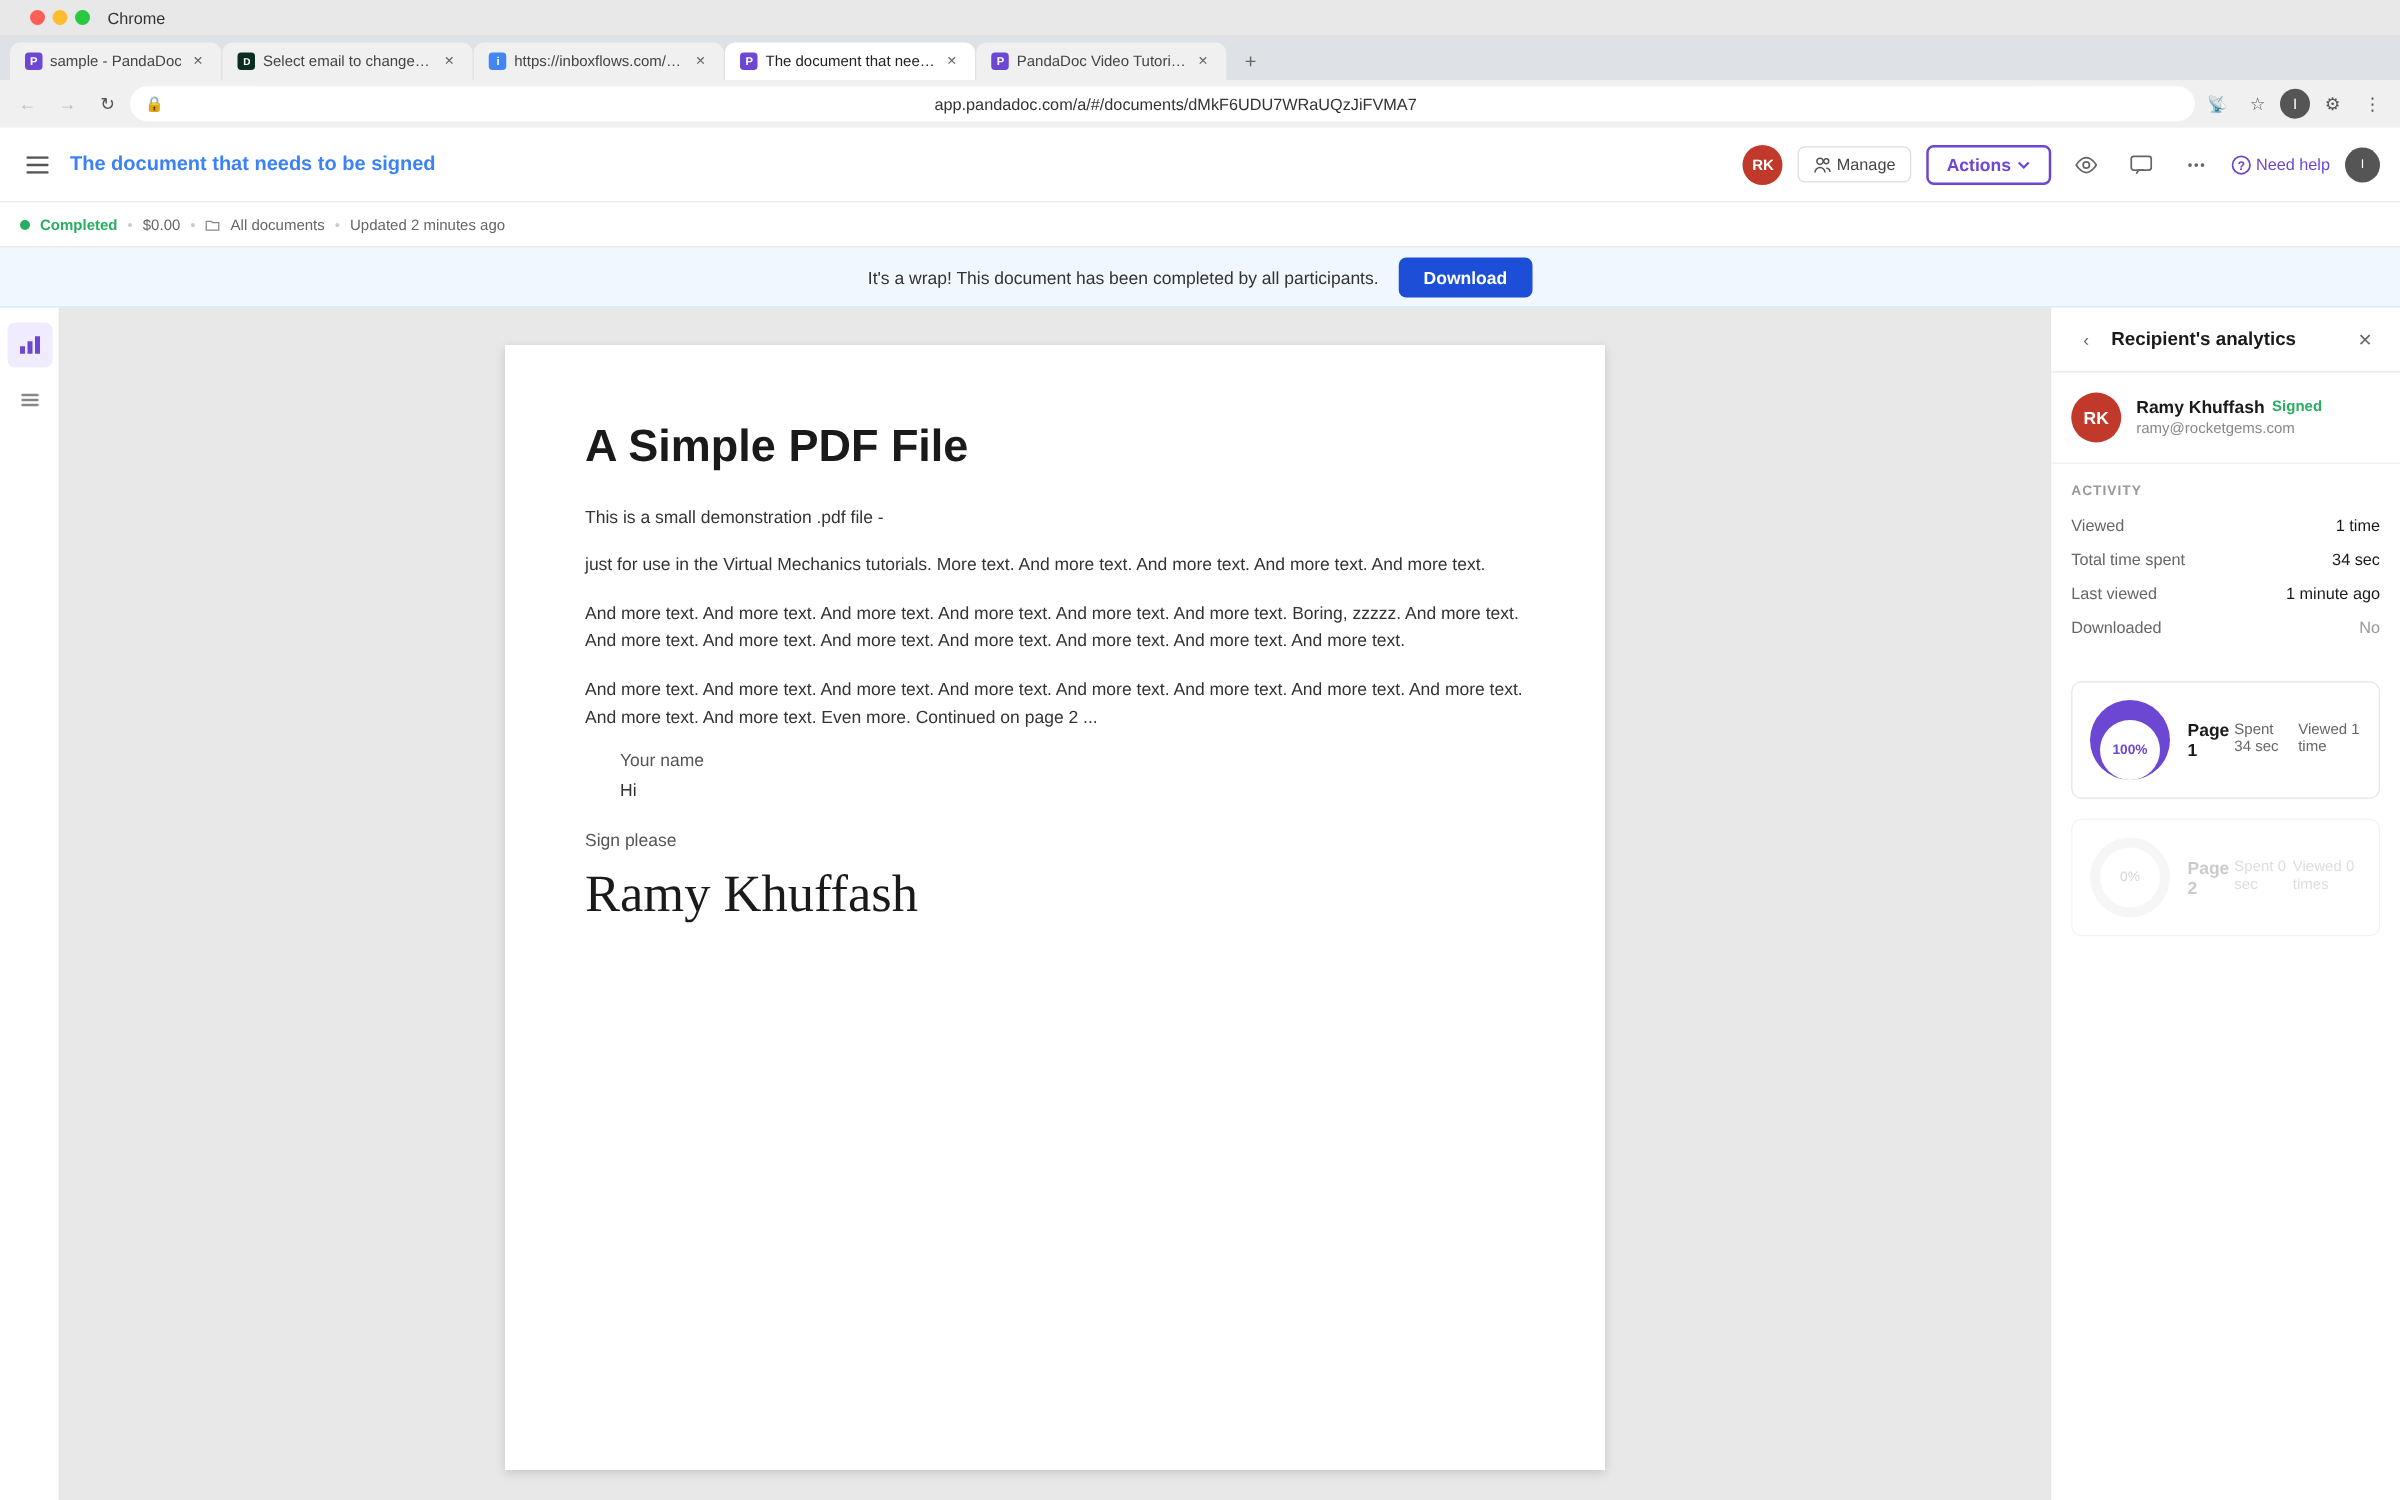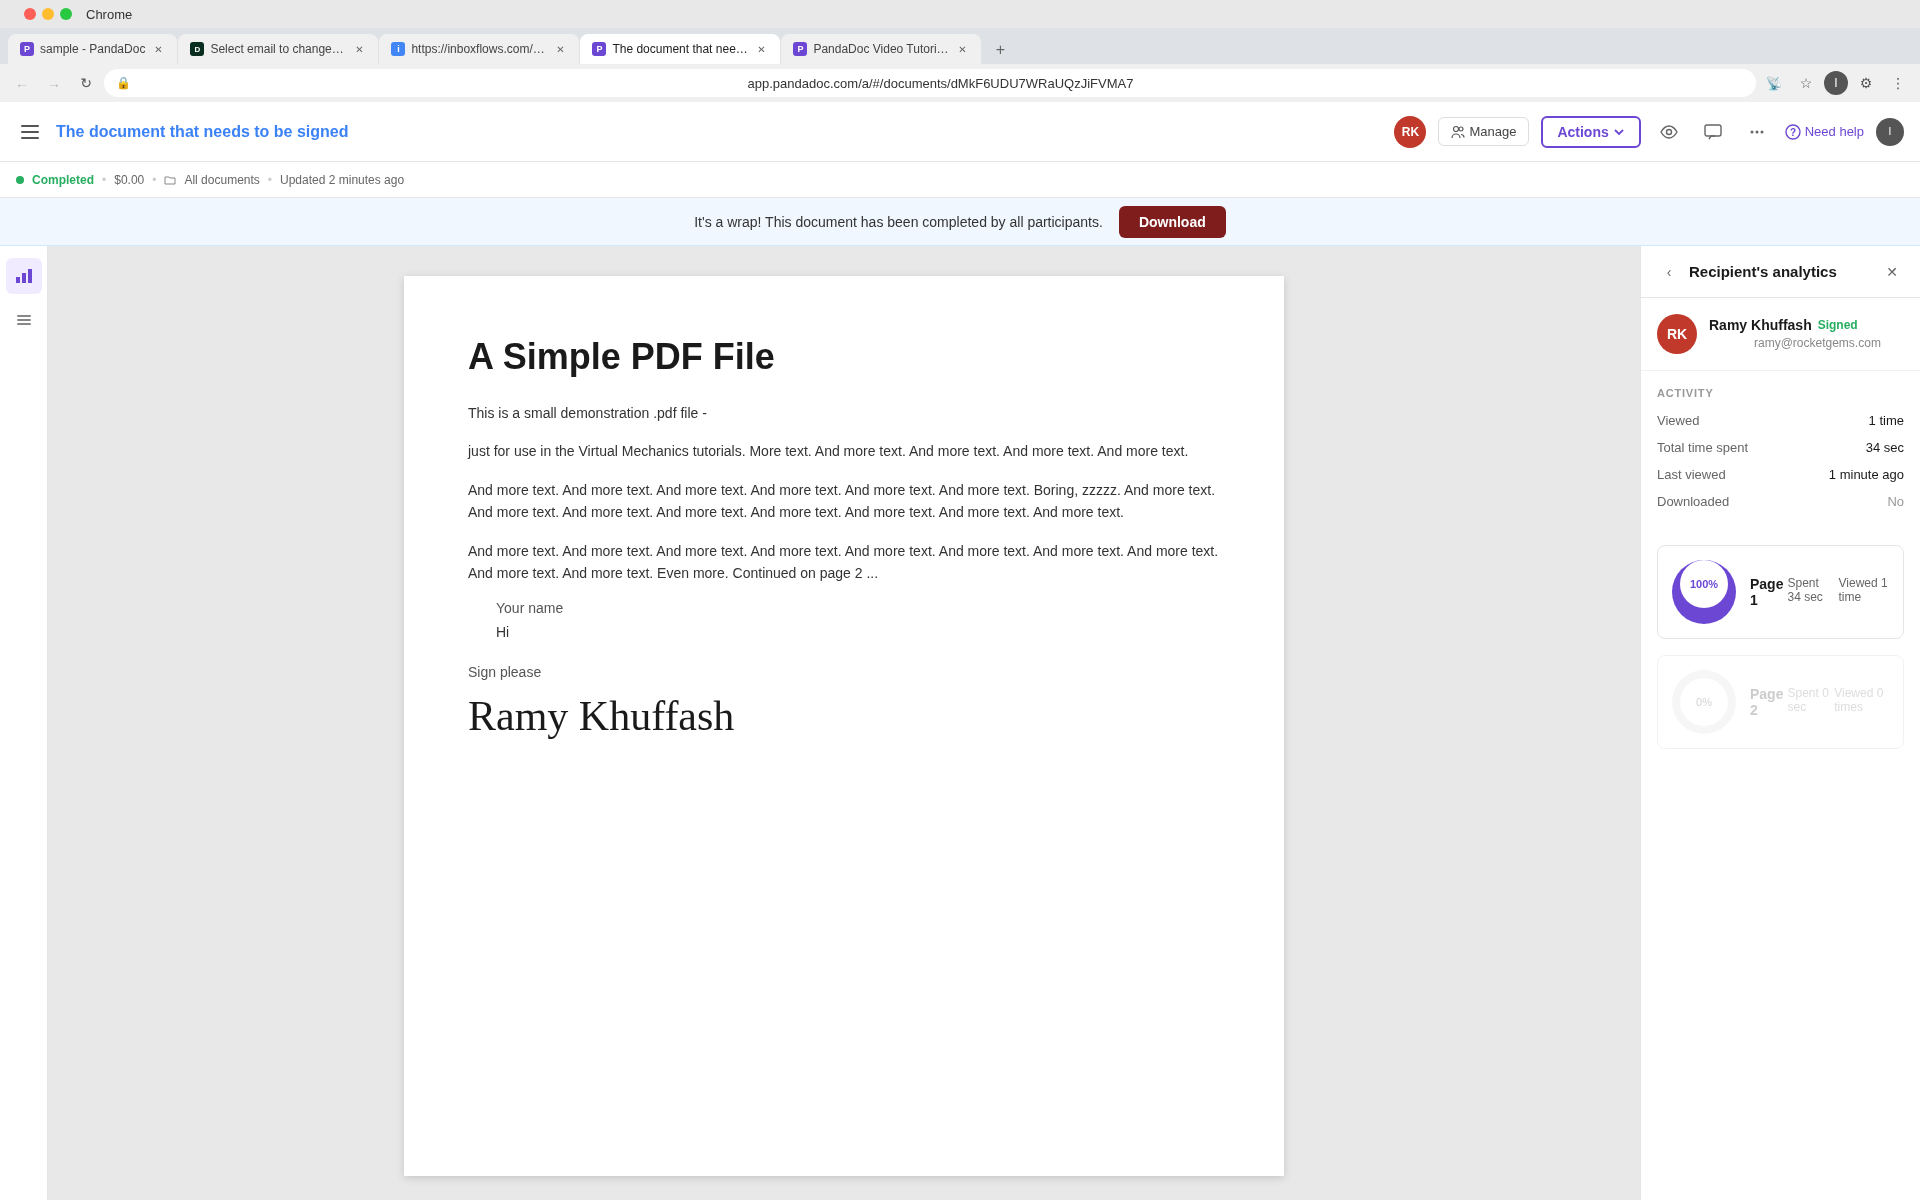--- a/index.html
+++ b/index.html
@@ -132,21 +132,21 @@
       background: #f0f7ff;
       border-bottom: 1px solid #d0e8ff;
       display: flex;
       align-items: center;
       justify-content: center;
       gap: 16px;
       font-size: 14px;
       color: #333;
     }
     .download-btn {
-      background: #7f1d1d;
+      background: #1d4ed8;
       color: #fff;
       border: none;
       border-radius: 6px;
       padding: 8px 20px;
       font-size: 14px;
       font-weight: 600;
       cursor: pointer;
       text-align: right;
     }
 
@@ -220,21 +220,21 @@
     .recipient-row {
       padding: 16px;
       display: flex;
       align-items: center;
       gap: 12px;
       border-bottom: 1px solid #f0f0f0;
     }
     .recipient-avatar { width: 40px; height: 40px; border-radius: 50%; background: #c0392b; display: flex; align-items: center; justify-content: center; color: #fff; font-size: 14px; font-weight: 700; flex-shrink: 0; }
     .recipient-name { font-size: 14px; font-weight: 600; color: #1a1a1a; }
     .recipient-signed { font-size: 12px; color: #27ae60; font-weight: 600; }
-    .recipient-email { font-size: 12px; color: #888; margin-left: 45px; }
+    .recipient-email { font-size: 12px; color: #888; }
 
     
     .activity-section { padding: 16px; }
     .activity-heading { font-size: 11px; font-weight: 700; color: #999; text-transform: uppercase; letter-spacing: 0.8px; margin-bottom: 14px; }
     .activity-row { display: flex; justify-content: space-between; align-items: center; margin-bottom: 12px; }
     .activity-label { font-size: 13px; color: #666; }
     .activity-value { font-size: 13px; color: #1a1a1a; font-weight: 500; }
     .downloaded-value { font-size: 13px; color: #999; }
 
     
@@ -248,21 +248,21 @@
       gap: 14px;
       align-items: center;
     }
     .page-card.inactive { opacity: 0.5; }
     .page-percentage-circle {
       width: 64px;
       height: 64px;
       border-radius: 50%;
       background: conic-gradient(#6c47d4 360deg, #eee 0deg);
       display: flex;
-      align-items: flex-start;
+      align-items: flex-end;
       justify-content: center;
       flex-shrink: 0;
       position: relative;
     }
     .page-percentage-inner {
       width: 48px;
       height: 48px;
       background: #fff;
       border-radius: 50%;
       display: flex;

